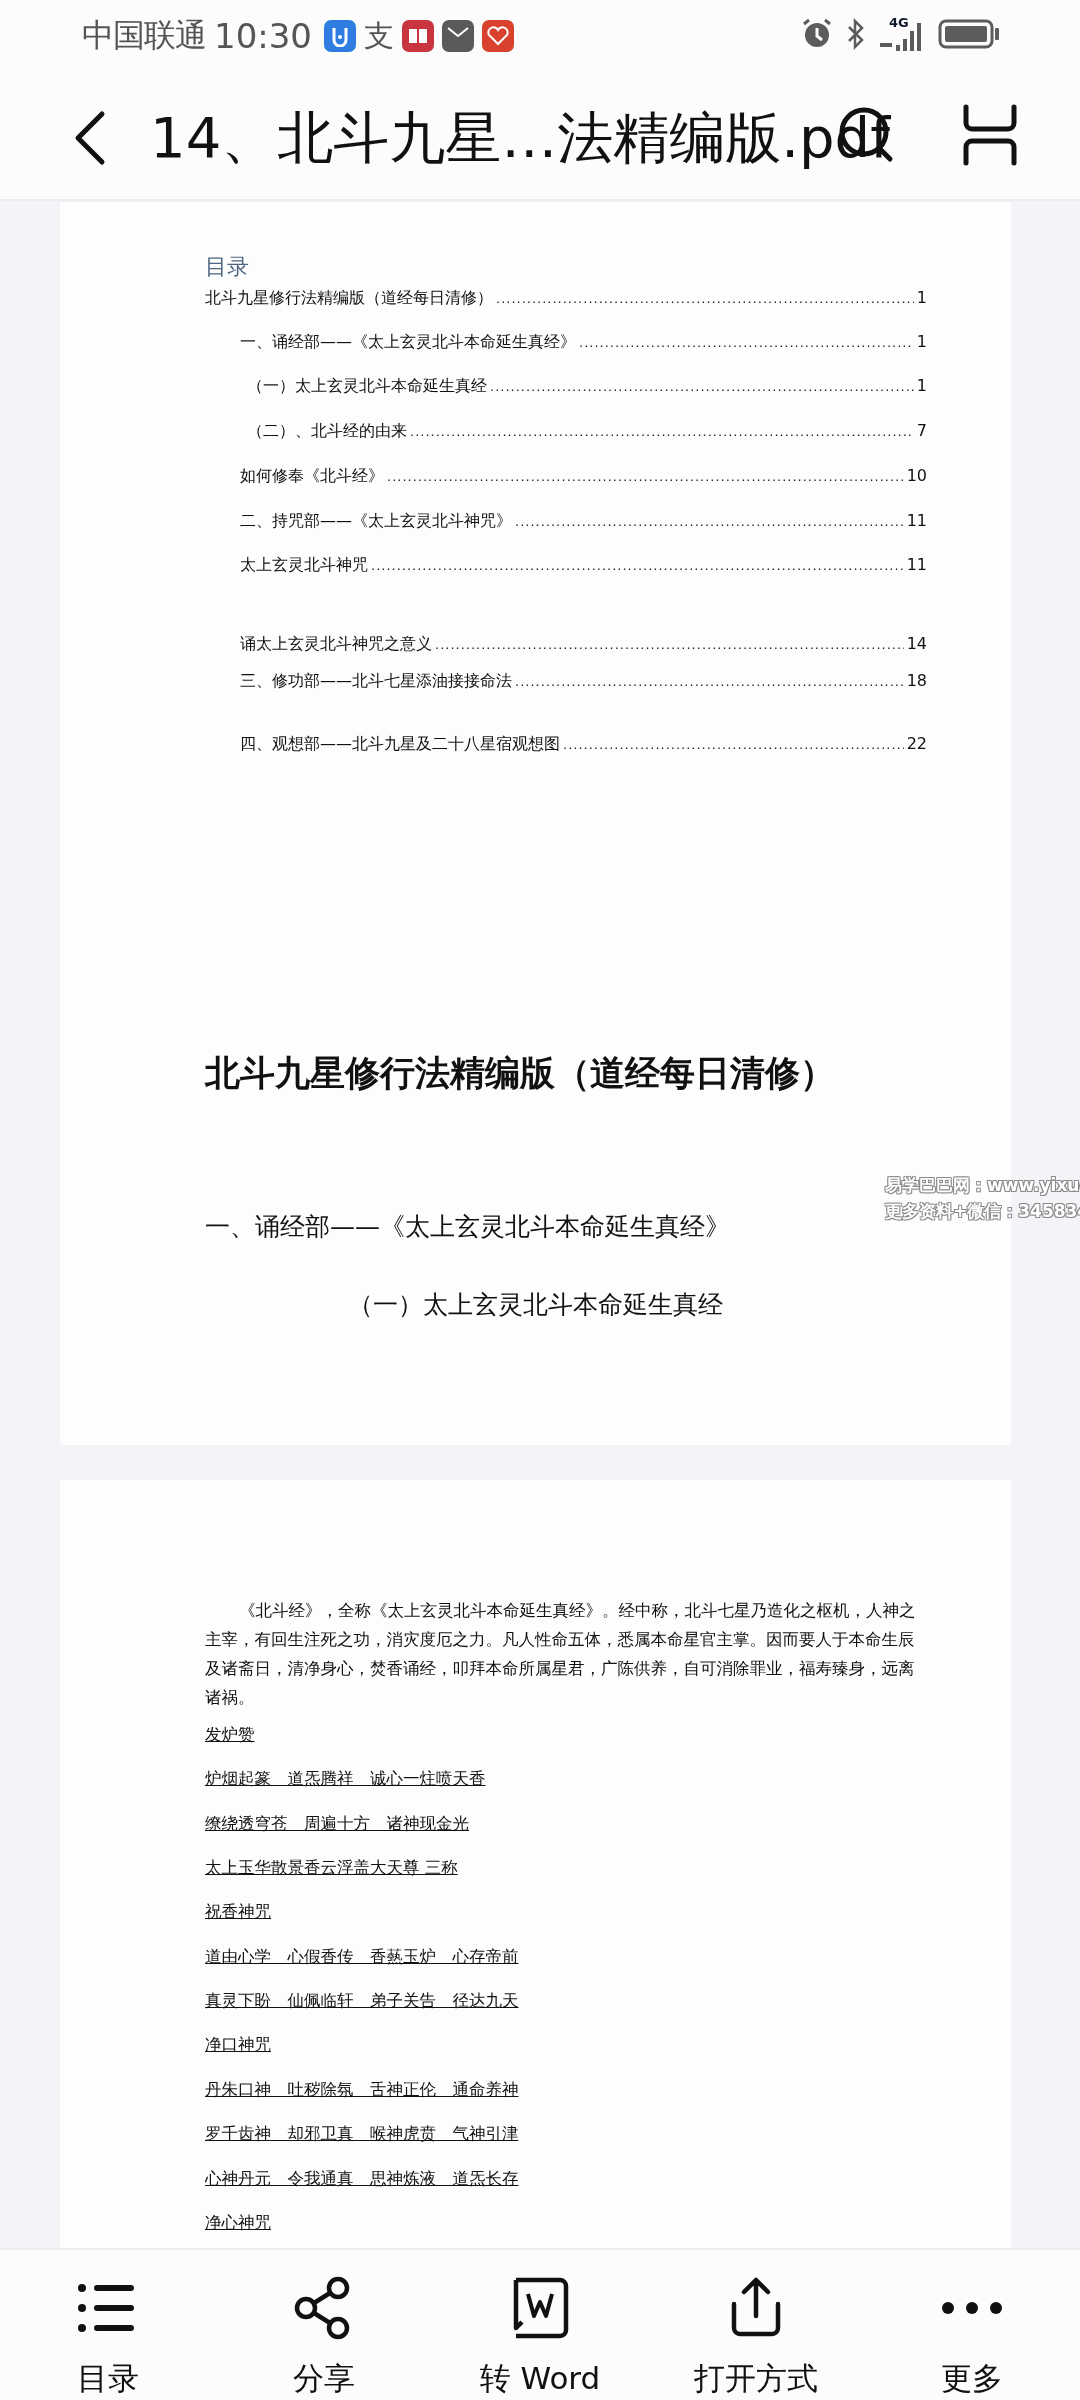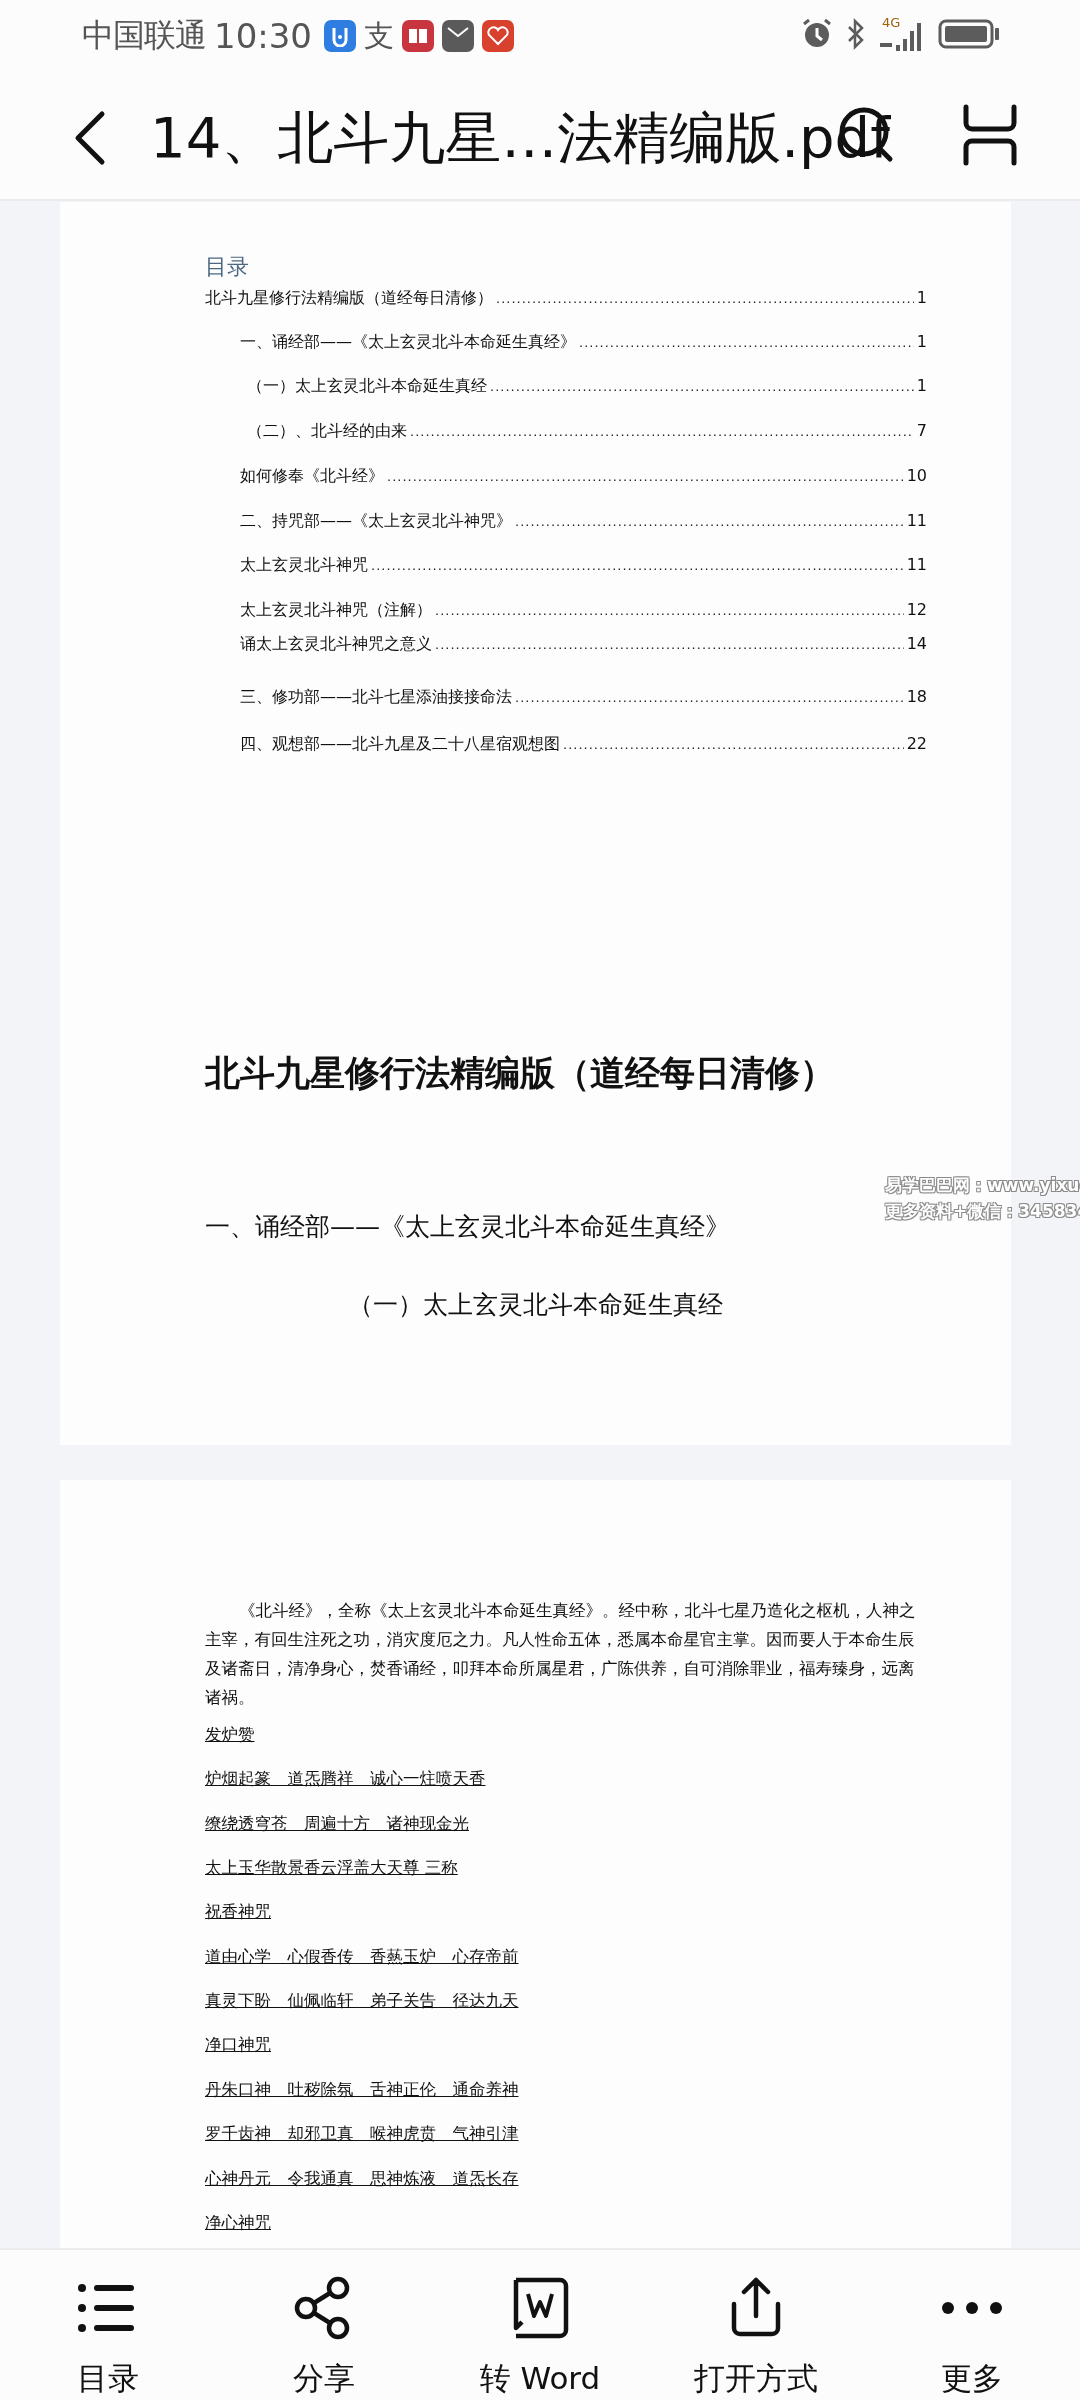--- a/index.html
+++ b/index.html
@@ -91,21 +91,21 @@
           <path d="M17 11 v8 l5 4" stroke="#fff" stroke-width="3" fill="none"></path>
           <path d="M4 7 l5-4 M30 7 l-5-4" stroke="#5c5c5c" stroke-width="3"></path>
         </svg>
     </span>
     <span>
       <svg width="20" height="34" viewBox="0 0 20 34">
           <path d="M3 10 L16 23 L9 30 V4 L16 11 L3 24" stroke="#5c5c5c" stroke-width="2.5" fill="none"></path>
         </svg>
     </span>
     <span style="display:inline-flex;align-items:flex-end;gap:3px;position:relative;">
-      <span style="position:absolute;left:4px;top:-4px;font-size:13px;font-weight:normal;color:#a16207;">4G</span>
+      <span style="position:absolute;left:11px;top:-4px;font-size:13px;font-weight:bold;color:#0f172a;">4G</span>
       <svg width="48" height="34" viewBox="0 0 48 34">
           <rect x="18" y="26" width="4" height="6" fill="#5c5c5c"></rect>
           <rect x="25" y="20" width="4" height="12" fill="#5c5c5c"></rect>
           <rect x="32" y="12" width="4" height="20" fill="#5c5c5c"></rect>
           <rect x="39" y="4" width="4" height="28" fill="#5c5c5c"></rect>
           <rect x="2" y="24" width="12" height="4" fill="#5c5c5c"></rect>
         </svg>
     </span>
     <span>
       <svg width="62" height="30" viewBox="0 0 62 30">
@@ -171,31 +171,26 @@
     <div class="toc-row lv2" style="top:309px">
       <span class="t">二、持咒部——《太上玄灵北斗神咒》</span>
         <span class="dots"></span>
         <span class="p">11</span>
     </div>
     <div class="toc-row lv2" style="top:353px">
       <span class="t">太上玄灵北斗神咒</span>
         <span class="dots"></span>
         <span class="p">11</span>
     </div>
-    <div class="toc-row lv2" style="top:398px">
-      <span class="t">太上玄灵北斗神咒（注解）</span>
-        <span class="dots"></span>
-        <span class="p">12</span>
-    </div>
     <div class="toc-row lv2" style="top:432px">
       <span class="t">诵太上玄灵北斗神咒之意义</span>
         <span class="dots"></span>
         <span class="p">14</span>
     </div>
-    <div class="toc-row lv2" style="top:485px">
+    <div class="toc-row lv2" style="top:469px">
       <span class="t">三、修功部——北斗七星添油接接命法</span>
         <span class="dots"></span>
         <span class="p">18</span>
     </div>
     <div class="toc-row lv2" style="top:532px">
       <span class="t">四、观想部——北斗九星及二十八星宿观想图</span>
         <span class="dots"></span>
         <span class="p">22</span>
     </div>
 

